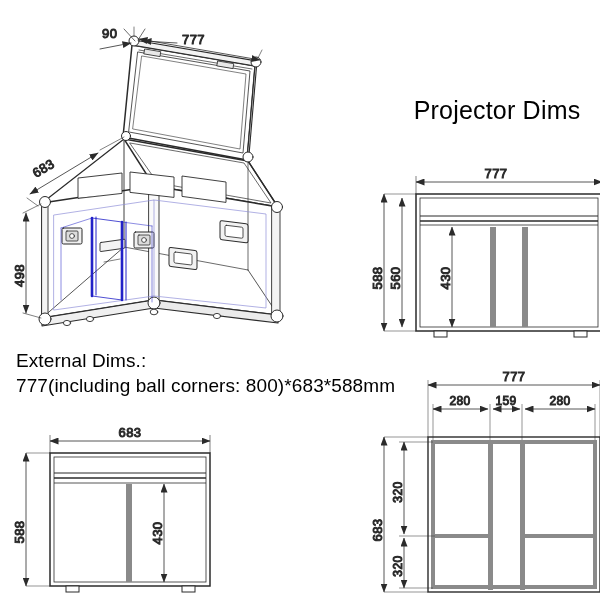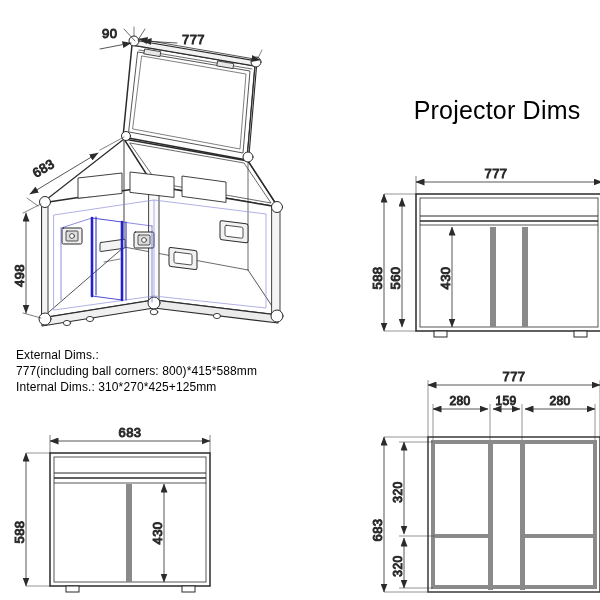--- a/index.html
+++ b/index.html
@@ -18,21 +18,21 @@
     font-family:"Liberation Sans", sans-serif;
     font-size:13px;
     fill:#1a1a1a;
     letter-spacing:0.4px;
   }
   .dimtxt.small{font-size:12px;}
   .spec-text{
     position:absolute;
     left:4px; top:348px;
     width:330px;
-    font-size:12px;
+    font-size:19px;
     line-height:1.33;
     color:#000;
     letter-spacing:0.1px;
   }
   .spec-text div{white-space:nowrap;}
   .brand{
     position:absolute;
     left:398px; top:26px;
     width:200px; height:60px;
   }
@@ -357,17 +357,16 @@
       <text class="dimtxt small" x="390" y="492" transform="rotate(-90 390 492)" text-anchor="middle">320</text>
       <text class="dimtxt small" x="390" y="566" transform="rotate(-90 390 566)" text-anchor="middle">320</text>
     </g>
   </svg>
 
 
   <div class="product-title">Projector Dims</div>
 
   <div class="spec-text">
     <div>External Dims.:</div>
-    <div>777(including ball corners: 800)*415*588mm</div>
-    <div>Internal Dims.: 310*270*425+125mm</div>
+    <div>777(including ball corners: 800)*683*588mm</div>
   </div>
 
 </div>
 
 </body></html>

